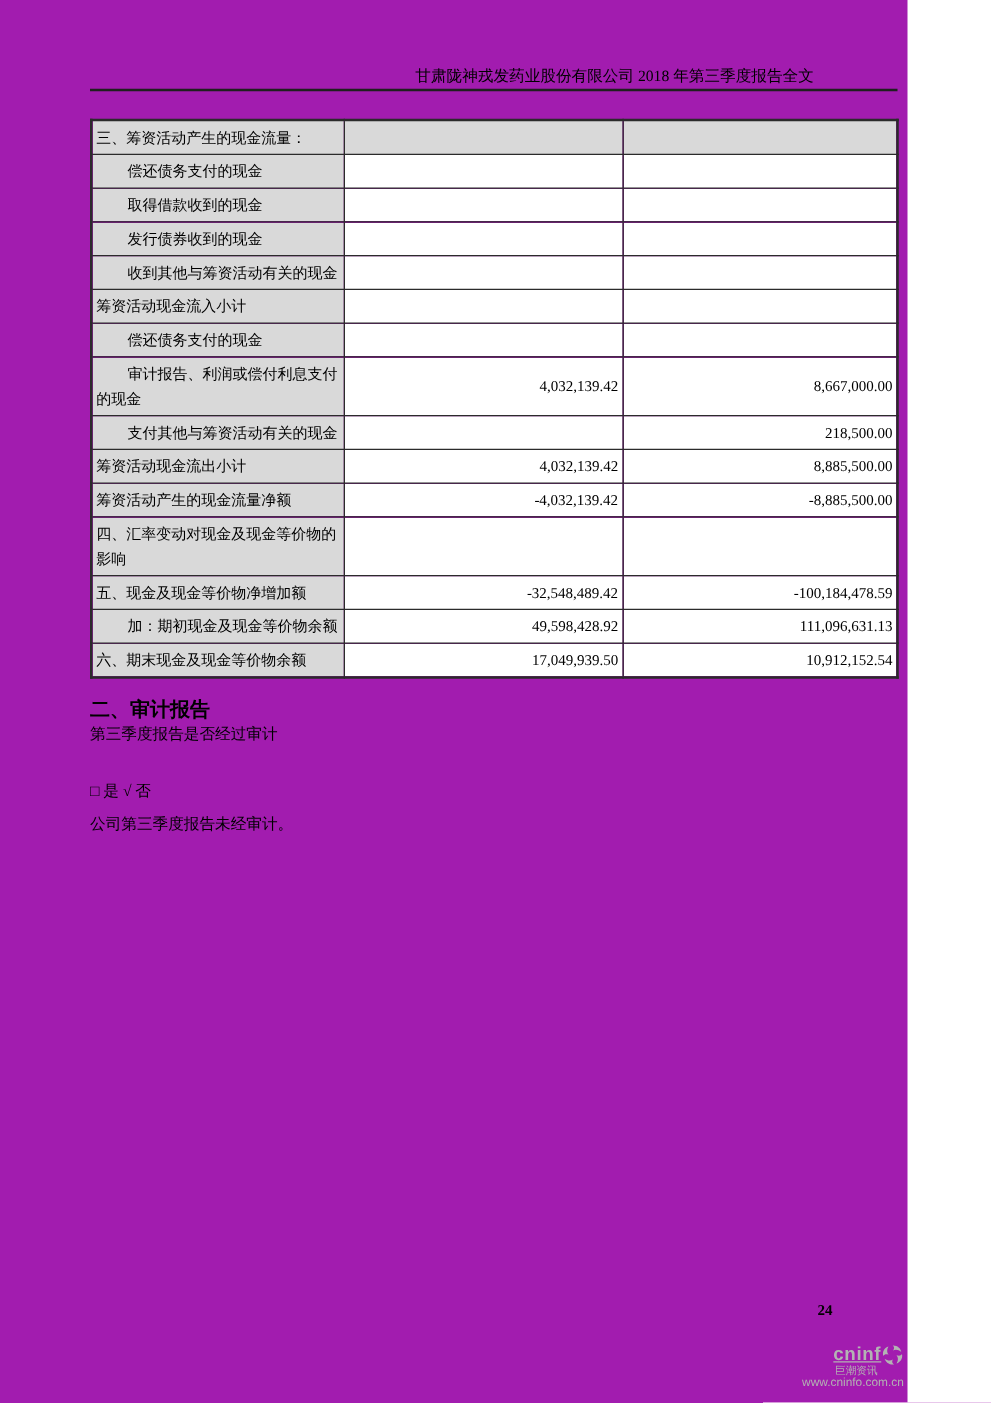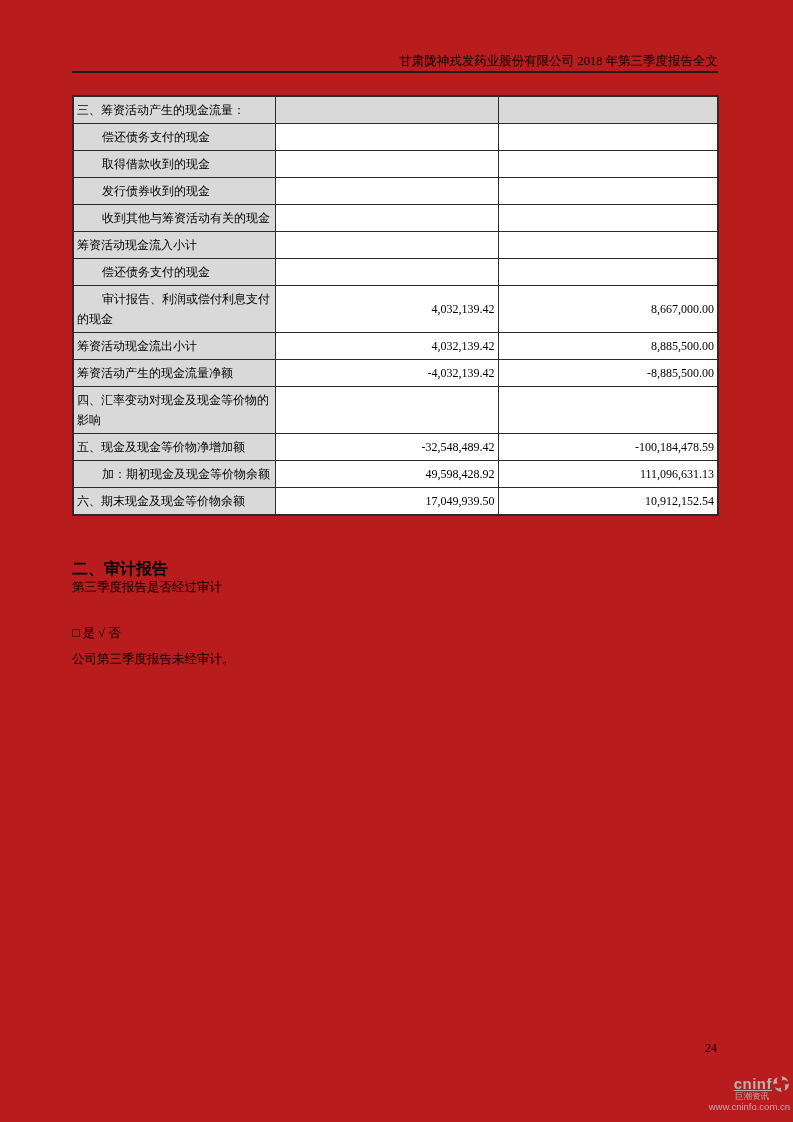--- a/index.html
+++ b/index.html
@@ -4,22 +4,22 @@
 <style>
   * { margin: 0; padding: 0; box-sizing: border-box; }
   html, body { background: #ffffff; }
   body {
     width: 793px; height: 1122px;
     font-family: "Liberation Serif", "DejaVu Serif", serif;
     color: #000000;
   }
   .page {
     position: relative;
-    width: 793px; height: 1122px;
-    background: #b91c1c;
+    width: 726px; height: 1122px;
+    background: #a21caf;
     overflow: hidden;
   }
   .header-title {
     position: absolute;
     top: 54px; right: 75px;
     font-size: 12.5px;
     line-height: 15px;
     white-space: nowrap;
   }
   .header-rule {
@@ -66,22 +66,23 @@
     position: absolute;
     left: 72px;
     font-size: 12.5px;
     line-height: 15px;
   }
   .audit-line.q { top: 580px; }
   .audit-line.a { top: 626px; }
   .audit-line.n { top: 652px; }
   .page-number {
     position: absolute;
-    top: 1041px; right: 76px;
+    top: 1041px; right: 60px;
     font-size: 12px;
+    font-weight: bold;
   }
   .logo {
     position: absolute;
     top: 1075px; right: 3px;
     width: 94px;
     color: #b3b3b3;
     text-align: right;
     user-select: none;
   }
   .logo-row1 {
@@ -163,20 +164,25 @@
         </tr>
         <tr>
           <td class="label-cell indent">偿还债务支付的现金</td>
           <td class="value-cell"></td>
           <td class="value-cell"></td>
         </tr>
         <tr>
           <td class="label-cell indent">审计报告、利润或偿付利息支付的现金</td>
           <td class="value-cell">4,032,139.42</td>
           <td class="value-cell">8,667,000.00</td>
+        </tr>
+        <tr>
+          <td class="label-cell indent">支付其他与筹资活动有关的现金</td>
+          <td class="value-cell"></td>
+          <td class="value-cell">218,500.00</td>
         </tr>
         <tr>
           <td class="label-cell">筹资活动现金流出小计</td>
           <td class="value-cell">4,032,139.42</td>
           <td class="value-cell">8,885,500.00</td>
         </tr>
         <tr>
           <td class="label-cell">筹资活动产生的现金流量净额</td>
           <td class="value-cell">-4,032,139.42</td>
           <td class="value-cell">-8,885,500.00</td>

